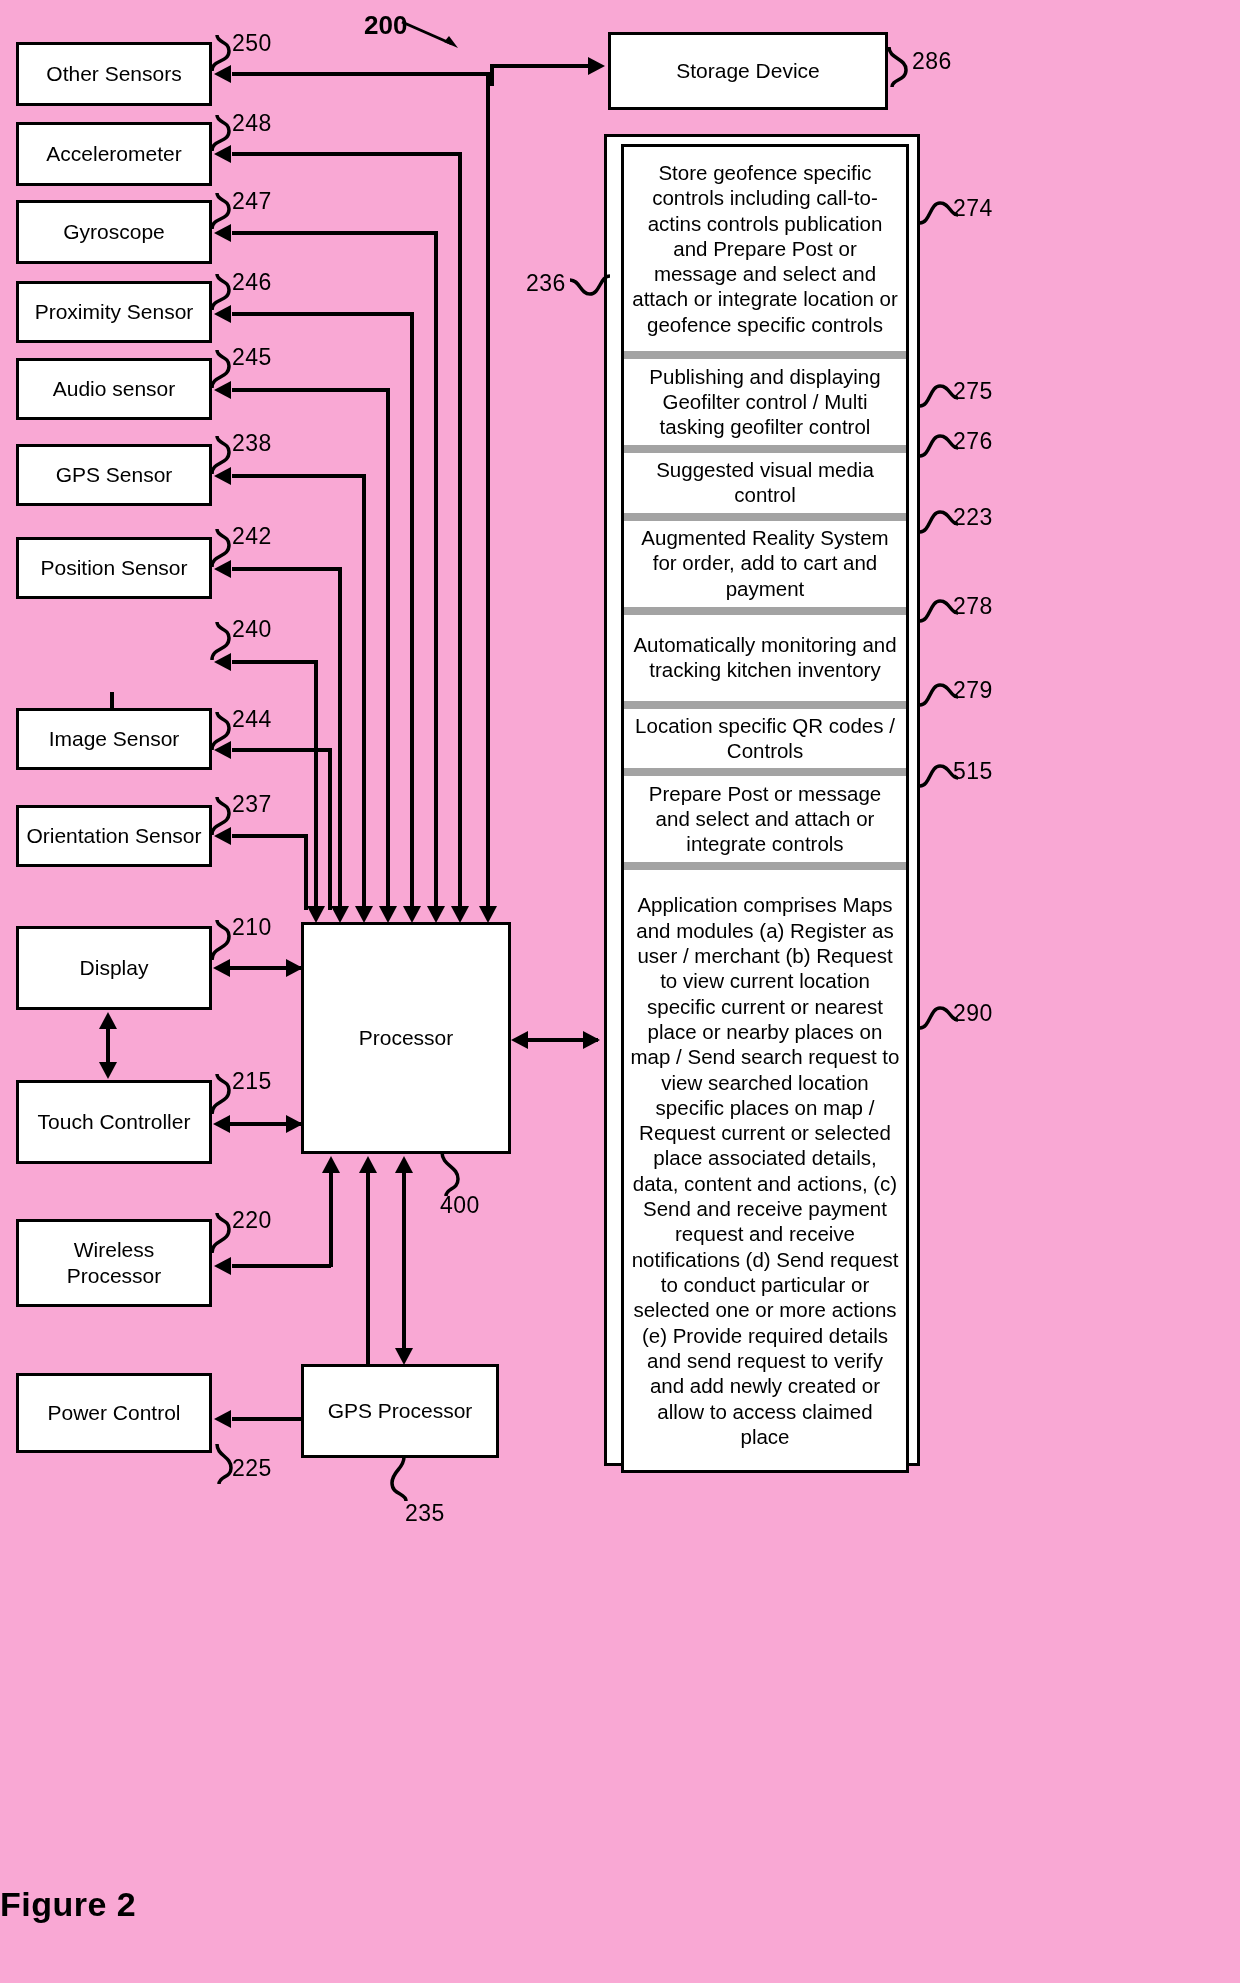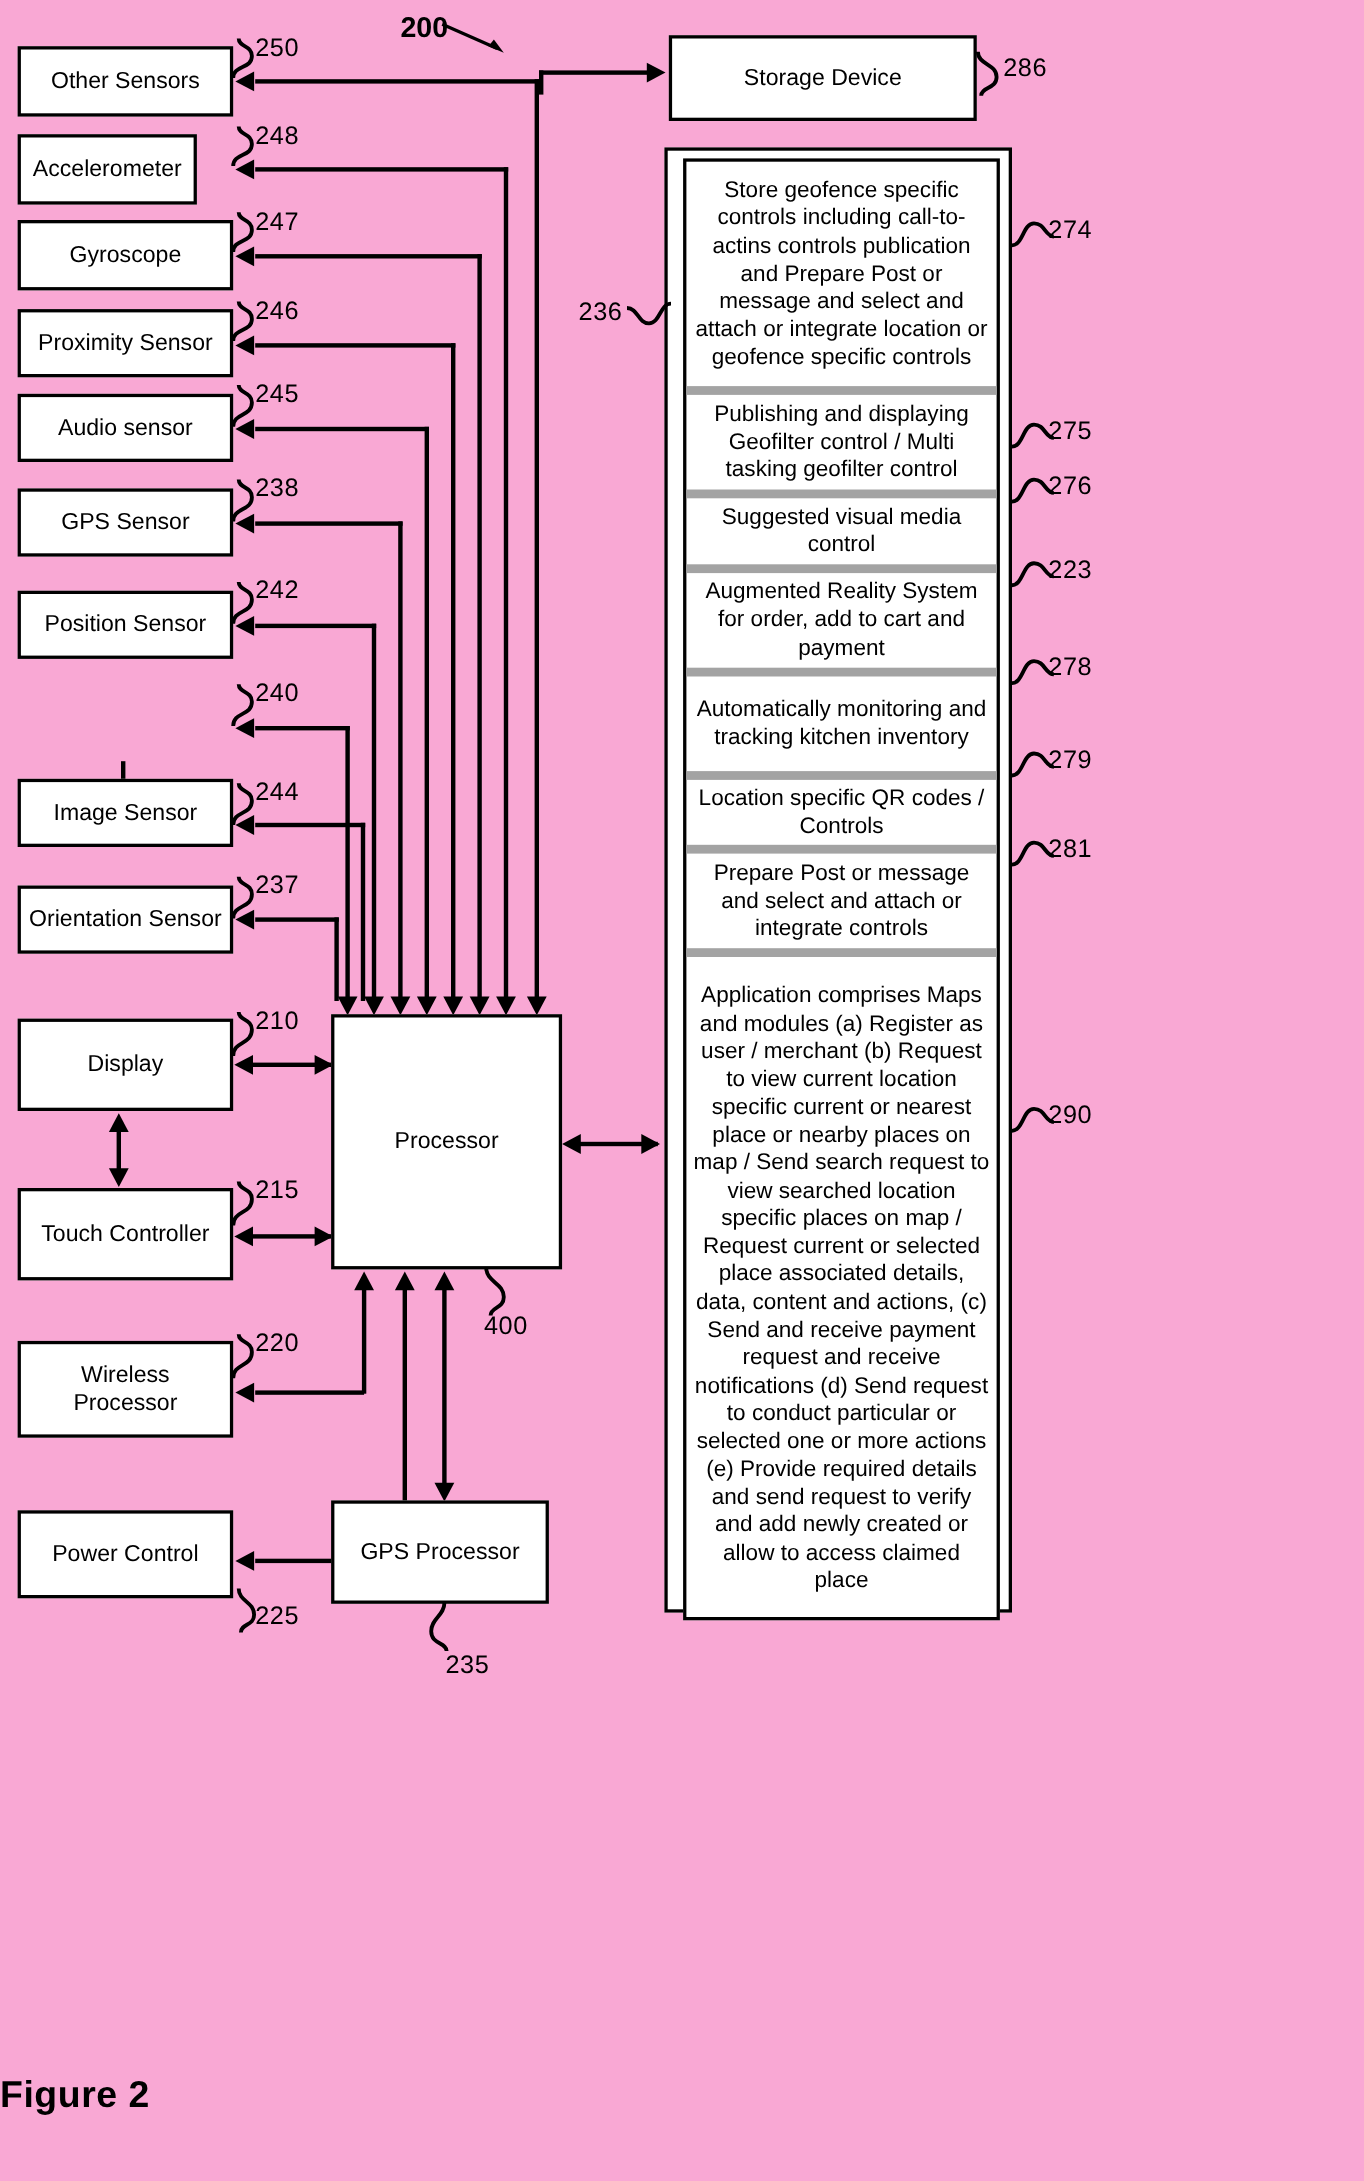--- a/index.html
+++ b/index.html
@@ -150,21 +150,21 @@
   </svg>
 
   <div class="box" style="left:16px;top:42px;width:196px;height:64px">
     <span>Other Sensors</span>
   </div>
   <svg class="hook" style="left:209px;top:33px;width:30px;height:40px" viewBox="0 0 30 40">
     <path d="M3,38 C3,26 20,30 20,18 C20,8 8,10 8,2" stroke="#000" stroke-width="3.5" fill="none"></path>
   </svg>
   <div class="ref" style="left:232px;top:30px">250</div>
 
-  <div class="box" style="left:16px;top:122px;width:163px;height:64px">
+  <div class="box" style="left:16px;top:122px;width:196px;height:64px">
     <span>Accelerometer</span>
   </div>
   <svg class="hook" style="left:209px;top:113px;width:30px;height:40px" viewBox="0 0 30 40">
     <path d="M3,38 C3,26 20,30 20,18 C20,8 8,10 8,2" stroke="#000" stroke-width="3.5" fill="none"></path>
   </svg>
   <div class="ref" style="left:232px;top:110px">248</div>
 
   <div class="box" style="left:16px;top:200px;width:196px;height:64px">
     <span>Gyroscope</span>
   </div>
@@ -332,21 +332,21 @@
   <div class="ref" style="left:953px;top:593px">278</div>
 
   <svg class="hook" style="left:918px;top:677px;width:42px;height:32px" viewBox="0 0 42 32">
     <path d="M2,28 C12,28 12,8 22,8 C32,8 32,20 40,20" stroke="#000" stroke-width="3.5" fill="none"></path>
   </svg>
   <div class="ref" style="left:953px;top:677px">279</div>
 
   <svg class="hook" style="left:918px;top:758px;width:42px;height:32px" viewBox="0 0 42 32">
     <path d="M2,28 C12,28 12,8 22,8 C32,8 32,20 40,20" stroke="#000" stroke-width="3.5" fill="none"></path>
   </svg>
-  <div class="ref" style="left:953px;top:758px">281</div>
+  <div class="ref" style="left:953px;top:758px">515</div>
 
   <svg class="hook" style="left:918px;top:1000px;width:42px;height:32px" viewBox="0 0 42 32">
     <path d="M2,28 C12,28 12,8 22,8 C32,8 32,20 40,20" stroke="#000" stroke-width="3.5" fill="none"></path>
   </svg>
   <div class="ref" style="left:953px;top:1000px">290</div>
 
   <div class="ln lnh" style="left:232px;top:72px;width:258px"></div>
   <div class="ah ah-left" style="left:214px;top:65px"></div>
   <div class="ln lnv" style="left:486px;top:72px;height:838px"></div>
   <div class="ah ah-down" style="left:479px;top:906px"></div>

